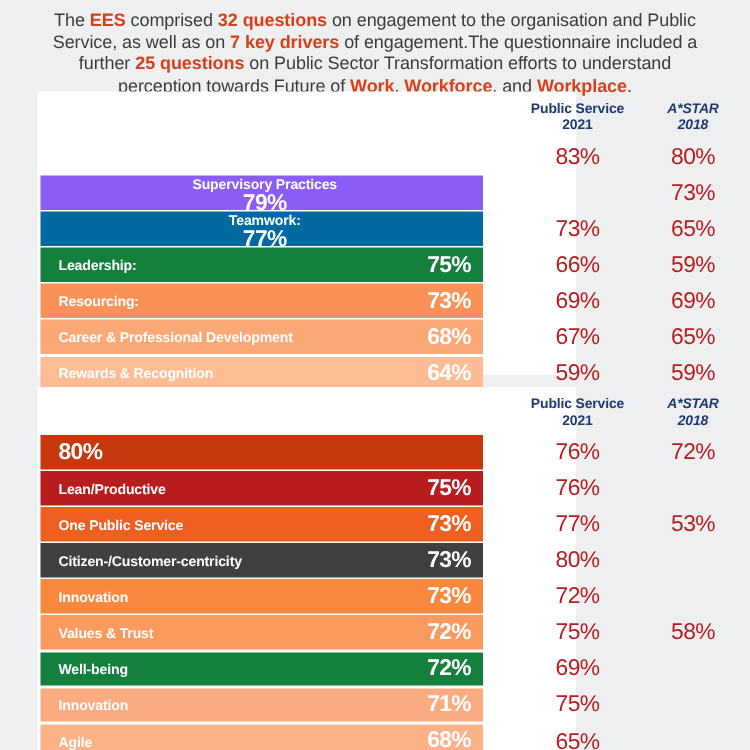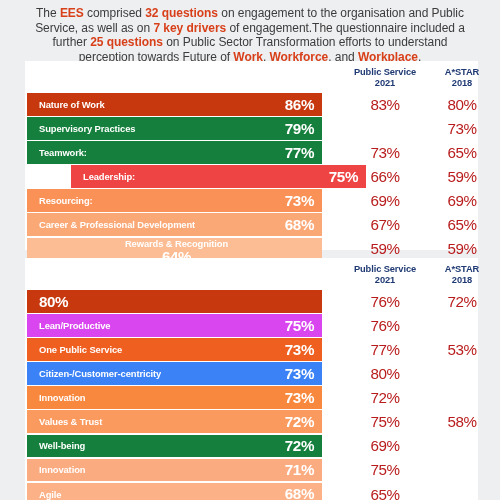--- a/index.html
+++ b/index.html
@@ -22,40 +22,40 @@
     line-height: 14.6px;
     color: #3c3c3c;
     letter-spacing: -0.05px;
   }
   .intro .hl { color: #d8401a; font-weight: bold; }
 
   
   .card {
     position: absolute;
     left: 25px;
-    width: 453px;
+    width: 359px;
     background: #ffffff;
   }
   #card-1 { top: 61px; height: 189px; }
   #card-2 { top: 258px; height: 242px; }
 
   
   .col-head {
     position: absolute;
     top: 6px;
     text-align: center;
     color: #1f3a73;
     font-weight: bold;
     font-size: 9.3px;
     line-height: 11px;
     letter-spacing: -0.1px;
   }
   .col-head .yr { display: block; }
   .head-ps { left: 306px; width: 108px; }
-  .head-as { left: 398px; width: 78px; }
+  .head-as { left: 398px; width: 78px; font-style: italic; }
 
   
   .rows { position: absolute; left: 0; right: 0; }
   #rows-1 { top: 32px; }
   #rows-2 { top: 32px; }
 
   .row {
     position: relative;
     height: 22.5px;
     margin-bottom: 1.6px;
@@ -113,44 +113,40 @@
     <div class="col-head head-ps">
       <span>Public Service</span>
       <span class="yr">2021</span>
     </div>
     <div class="col-head head-as">
       <span>A*STAR</span>
       <span class="yr">2018</span>
     </div>
     <div class="rows" id="rows-1">
         <div class="row">
-          <div class="bar" style="background: rgb(199, 56, 15);">
-            <span class="bar-label">Nature of Work</span>
-            <span class="bar-value">86%</span>
-          </div>
           <div class="cmp cmp-ps">83%</div>
           <div class="cmp cmp-as">80%</div>
         </div>
         <div class="row">
-          <div class="bar" style="background: #15803d;">
+          <div class="bar" style="background: #8b5cf6; flex-direction: column;">
             <span class="bar-label">Supervisory Practices</span>
             <span class="bar-value">79%</span>
           </div>
           <div class="cmp cmp-as">73%</div>
         </div>
         <div class="row">
-          <div class="bar" style="background: #15803d;">
+          <div class="bar" style="background: #0369a1; flex-direction: column;">
             <span class="bar-label">Teamwork:</span>
             <span class="bar-value">77%</span>
           </div>
           <div class="cmp cmp-ps">73%</div>
           <div class="cmp cmp-as">65%</div>
         </div>
         <div class="row">
-          <div class="bar" style="background: #ef4444; margin-left: 44px;">
+          <div class="bar" style="background: #15803d;">
             <span class="bar-label">Leadership:</span>
             <span class="bar-value">75%</span>
           </div>
           <div class="cmp cmp-ps">66%</div>
           <div class="cmp cmp-as">59%</div>
         </div>
         <div class="row">
           <div class="bar" style="background: rgb(250, 146, 87);">
             <span class="bar-label">Resourcing:</span>
             <span class="bar-value">73%</span>
@@ -160,21 +156,21 @@
         </div>
         <div class="row">
           <div class="bar" style="background: rgb(251, 168, 119);">
             <span class="bar-label">Career &amp; Professional Development</span>
             <span class="bar-value">68%</span>
           </div>
           <div class="cmp cmp-ps">67%</div>
           <div class="cmp cmp-as">65%</div>
         </div>
         <div class="row">
-          <div class="bar" style="background: rgb(252, 189, 149); flex-direction: column;">
+          <div class="bar" style="background: rgb(252, 189, 149);">
             <span class="bar-label">Rewards &amp; Recognition</span>
             <span class="bar-value">64%</span>
           </div>
           <div class="cmp cmp-ps">59%</div>
           <div class="cmp cmp-as">59%</div>
         </div>
       </div>
   </div>
 
   <div class="card" id="card-2">
@@ -188,37 +184,37 @@
     </div>
     <div class="rows" id="rows-2">
         <div class="row">
           <div class="bar" style="background: rgb(199, 56, 15);">
             <span class="bar-value">80%</span>
           </div>
           <div class="cmp cmp-ps">76%</div>
           <div class="cmp cmp-as">72%</div>
         </div>
         <div class="row">
-          <div class="bar" style="background: #d946ef; gap: 24px;">
+          <div class="bar" style="background: #b91c1c; gap: 24px;">
             <span class="bar-label">Lean/Productive</span>
             <span class="bar-value">75%</span>
           </div>
           <div class="cmp cmp-ps">76%</div>
           <div class="cmp cmp-as"></div>
         </div>
         <div class="row">
           <div class="bar" style="background: rgb(239, 95, 32);">
             <span class="bar-label">One Public Service</span>
             <span class="bar-value">73%</span>
           </div>
           <div class="cmp cmp-ps">77%</div>
           <div class="cmp cmp-as">53%</div>
         </div>
         <div class="row">
-          <div class="bar" style="background: #3b82f6;">
+          <div class="bar" style="background: #404040;">
             <span class="bar-label">Citizen-/Customer-centricity</span>
             <span class="bar-value">73%</span>
           </div>
           <div class="cmp cmp-ps">80%</div>
           <div class="cmp cmp-as"></div>
         </div>
         <div class="row">
           <div class="bar" style="background: rgb(249, 136, 63);">
             <span class="bar-label">Innovation</span>
             <span class="bar-value">73%</span>

